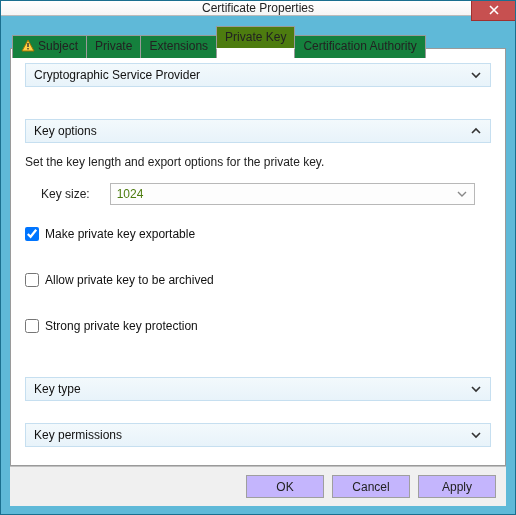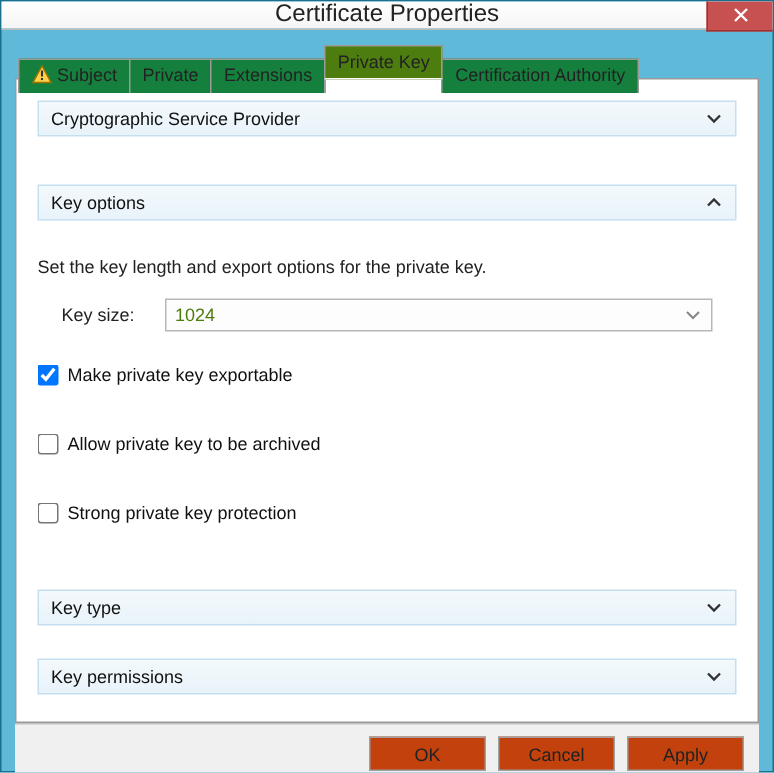--- a/index.html
+++ b/index.html
@@ -12,21 +12,21 @@
   }
   .titlebar {
     height: 28px;
     background: linear-gradient(#ffffff, #f5f5f5);
     border-bottom: 1px solid #bbb;
     display: flex; align-items: center;
     justify-content: center;
     position: relative;
   }
   .titlebar .title {
-    font-size: 16px; color: #222;
+    font-size: 12px; color: #222;
   }
   .close-btn {
     position: absolute; right: 0; top: 0;
     width: 44px; height: 20px;
     background: #c75050;
     color: #fff;
     display: flex; align-items: center; justify-content: center;
     font-size: 13px; font-weight: bold;
     cursor: pointer;
     border: 1px solid #a03030;
@@ -85,21 +85,21 @@
     border: 1px solid #c6dff0;
     padding: 4px 8px;
     display: flex; align-items: center; justify-content: space-between;
     cursor: pointer;
   }
   .section-header .lbl { color: #111; }
   .chev {
     width: 12px; height: 12px;
     display: inline-flex; align-items: center; justify-content: center;
   }
-  .desc { color: #222; margin: 16px 0 4px 0; }
+  .desc { color: #222; margin: 4px 0 4px 0; }
   .row { display: flex; align-items: center; gap: 20px; margin: 2px 16px; }
   .row label { color: #222; }
   .select {
     flex: 1;
     height: 22px;
     border: 1px solid #b8b8b8;
     background: #fdfdfd;
     display: flex; align-items: center; justify-content: space-between;
     padding: 0 6px;
     color: #4d7c0f;
@@ -116,21 +116,21 @@
   .check-row span { color: #111; }
   .spacer { flex: 1; }
   .button-row {
     display: flex; justify-content: flex-end; gap: 8px;
     padding: 8px 10px 8px 0;
     background: #f0f0f0;
     border-top: 1px solid #c0c0c0;
   }
   .btn {
     min-width: 78px; height: 23px;
-    background: #c2410c;
+    background: #c4b5fd;
     border: 1px solid #9f9f9f;
     cursor: pointer;
     font-size: 12px;
     color: #222;
     display: flex; align-items: center; justify-content: center;
   }
   .gap-lg { height: 16px; }
 </style>
 </head>
 <body>

